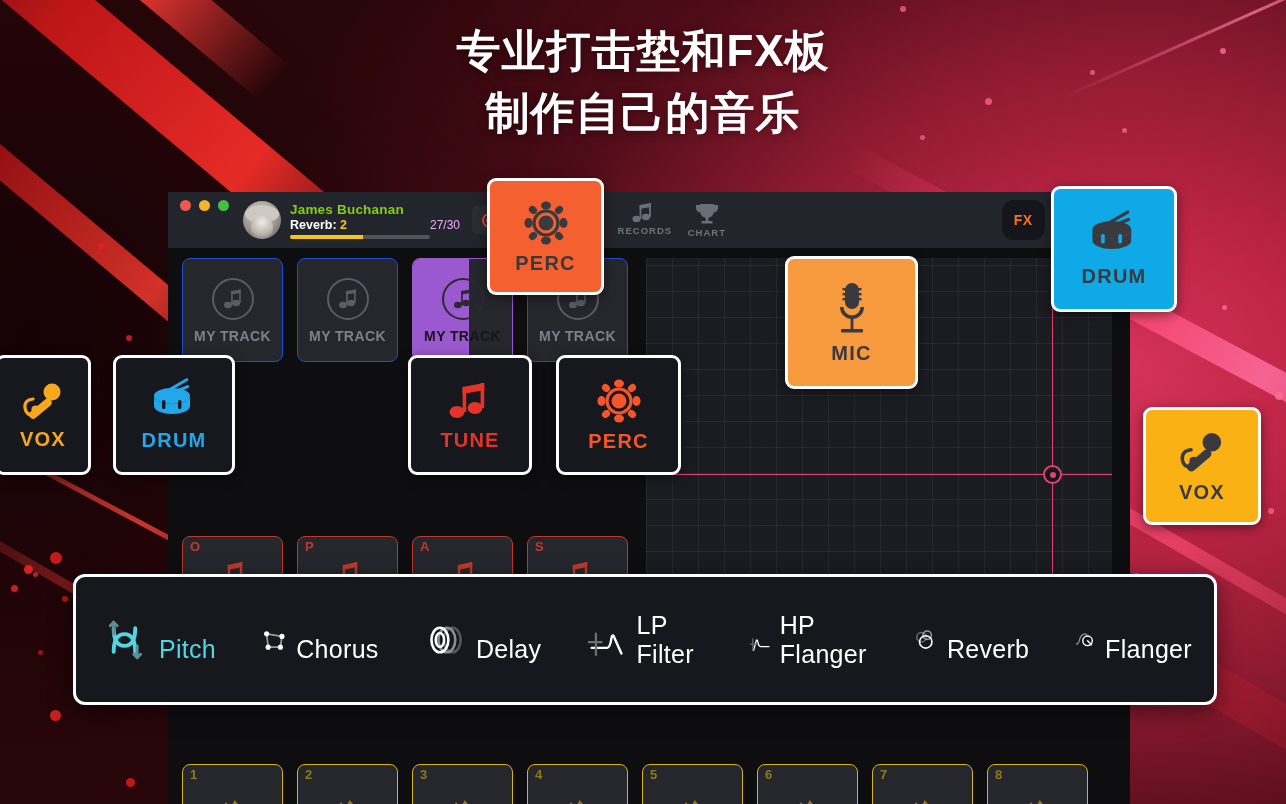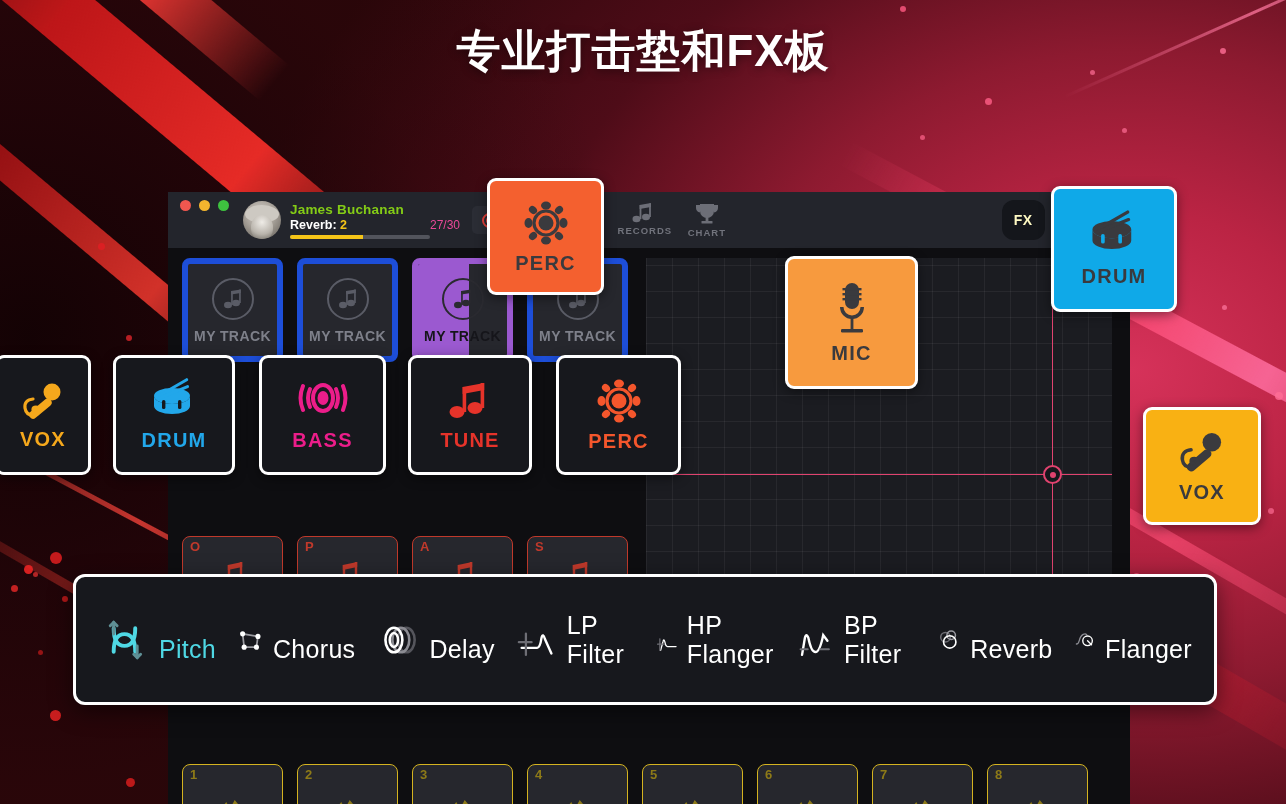--- a/index.html
+++ b/index.html
@@ -115,21 +115,21 @@
     content: ""; position: absolute; left: 2px; top: 4px; width: 34px; height: 18px;
     border-radius: 50%;
     background: #cdc9c2;
   }
 
   .userblock { margin-left: 9px; width: 170px; }
   .username { color: #84cc16; font-size: 13.5px; font-weight: bold; letter-spacing: .2px; }
   .levelrow { display: flex; align-items: baseline; justify-content: space-between; margin-top: 1px; }
   .levelrow .lvl { color: #ffffff; font-size: 12.5px; font-weight: bold; }
   .levelrow .lvl b { color: #f5c518; }
-  .levelrow .xp { color: #ec4899; font-size: 12px; }
+  .levelrow .xp { color: #f0abfc; font-size: 12px; }
   .lvlbar { margin-top: 3px; height: 4px; width: 140px; border-radius: 2px; background: #52545c; overflow: hidden; }
   .lvlbar > i { display: block; height: 100%; background: #f5c518; }
 
   .recbtn {
     margin-left: 12px;
     height: 28px; padding: 0 10px;
     background: #2b2d35; border-radius: 5px;
     display: flex; align-items: center; gap: 6px;
   }
   .recdot {
@@ -137,30 +137,30 @@
     border: 2px solid #e8413c; display: flex; align-items: center; justify-content: center;
   }
   .recdot > i { width: 7px; height: 7px; border-radius: 50%; background: #e8413c; display: block; }
   .reclabel { color: #e8413c; font-size: 12px; font-weight: bold; letter-spacing: .5px; }
 
   .navitems { display: flex; margin-left: 74px; }
   .navitem { display: flex; flex-direction: column; align-items: center; gap: 2px; width: 62px; }
   .navitem .nlabel { color: #71737c; font-size: 9.5px; font-weight: bold; letter-spacing: 1px; }
 
   .topright { margin-left: auto; display: flex; align-items: center; gap: 8px; padding-right: 14px; }
-  .fxbtn { background: #14161b; color: #fef9c3; font-size: 14px; font-weight: bold; padding: 12px 12px; border-radius: 12px; letter-spacing: .5px; }
+  .fxbtn { background: #14161b; color: #f97316; font-size: 14px; font-weight: bold; padding: 12px 12px; border-radius: 12px; letter-spacing: .5px; }
   .autobtn { background: #42444c; color: #ffffff; font-size: 14px; font-weight: bold; padding: 4px 11px; border-radius: 4px; letter-spacing: .5px; }
 
   .workarea { position: relative; height: 556px; background: #0e0e11; }
 
   
   .trackrow { position: absolute; left: 14px; top: 10px; display: flex; gap: 14px; }
   .trackcard {
     width: 101px; height: 104px;
-    background: #26272d; border: 6px solid #1d4ed8; border-radius: 8px;
+    background: #26272d; border: 1px solid #1d4ed8; border-radius: 8px;
     display: flex; flex-direction: column; align-items: center; justify-content: center; gap: 7px;
     position: relative; overflow: hidden;
   }
   .trackcard .tlabel { color: #7e808a; font-size: 14px; font-weight: bold; letter-spacing: .4px; }
   .trackcard.active { border-color: #9b59d0; }
   .trackfill {
     position: absolute; left: 0; top: 0; bottom: 0;
     background: #9b59d0; z-index: 0;
   }
   .trackcard.active .tlabel { color: #15151a; position: relative; z-index: 2; }
@@ -269,20 +269,21 @@
   <div class="dot" style="left:1150px;top:286px;width:6px;height:6px;background:rgba(255,110,150,.75);"></div>
   <div class="dot" style="left:1222px;top:305px;width:5px;height:5px;background:rgba(255,120,160,.7);"></div>
   <div class="dot" style="left:1275px;top:392px;width:8px;height:8px;background:rgba(255,110,150,.8);"></div>
   <div class="dot" style="left:1228px;top:431px;width:5px;height:5px;background:rgba(255,110,150,.7);"></div>
   <div class="dot" style="left:1230px;top:495px;width:6px;height:6px;background:rgba(255,110,150,.7);"></div>
   <div class="dot" style="left:1268px;top:508px;width:6px;height:6px;background:rgba(255,110,150,.7);"></div>
   <div class="dot" style="left:1133px;top:573px;width:7px;height:7px;background:rgba(255,90,130,.7);"></div>
 
   <div class="headline">
     <div>专业打击垫和FX板</div>
+    <div>制作自己的音乐</div>
   </div>
 
   <div id="app">
 
     <div class="topbar">
       <div class="lights">
         <span class="lt r"></span>
         <span class="lt y"></span>
         <span class="lt g"></span>
       </div>
@@ -593,35 +594,20 @@
         <rect x="14" y="22" width="3.4" height="9" rx="1.6" fill="#17181d"></rect>
         <rect x="30" y="22" width="3.4" height="9" rx="1.6" fill="#17181d"></rect>
         <rect x="8" y="8" width="34" height="3" rx="1.5" transform="rotate(-30 25 9)"></rect>
         <rect x="8" y="13" width="34" height="3" rx="1.5" transform="rotate(-22 25 14)"></rect>
       </g>
         </svg>
     </span>
     <span class="tl" style="color:#22a7ea;">DRUM</span>
   </div>
 
-  <div class="tile dark" style="left:259px;top:355px;width:127px;height:120px;">
-    <span>
-      <svg width="50" height="46" viewBox="0 0 50 46">
-          <g fill="none" stroke="#ec1d8a" stroke-width="4" stroke-linecap="round">
-        <ellipse cx="25" cy="20" rx="10" ry="13"></ellipse>
-        <path d="M12 11 q-4 9 0 18"></path>
-            <path d="M38 11 q4 9 0 18"></path>
-        <path d="M5 8 q-5 12 0 24"></path>
-            <path d="M45 8 q5 12 0 24"></path>
-      </g>
-          <ellipse cx="25" cy="20" rx="5.5" ry="7" fill="#ec1d8a"></ellipse>
-        </svg>
-    </span>
-    <span class="tl" style="color:#ec1d8a;">BASS</span>
-  </div>
 
   <div class="tile dark" style="left:408px;top:355px;width:124px;height:120px;">
     <span>
       <svg width="48" height="46" viewBox="0 0 48 46">
           <g fill="#e6332a">
         <ellipse cx="11" cy="34" rx="7.5" ry="6"></ellipse>
             <rect x="16.6" y="9" width="3.6" height="25"></rect>
         <ellipse cx="29" cy="30" rx="7.5" ry="6"></ellipse>
             <rect x="34.6" y="5" width="3.6" height="25"></rect>
         <path d="M16.6 9 L38.2 5 L38.2 12 L16.6 16 Z"></path>
@@ -771,28 +757,20 @@
 
     <div class="fxitem">
       <svg width="60" height="48" viewBox="0 0 60 48">
         <path d="M12 38 L18 16 Q20 6 23 16 Q25 28 30 28 H52" fill="none" stroke="#ffffff" stroke-width="3.4" stroke-linecap="round"></path>
         <path d="M4 22 H22" stroke="#6e6e75" stroke-width="3.2" stroke-linecap="round"></path>
         <path d="M10 8 V38" stroke="#6e6e75" stroke-width="3.2" stroke-linecap="round"></path>
       </svg>
       <span class="fxlabel">HP Flanger</span>
     </div>
 
-    <div class="fxitem">
-      <svg width="58" height="48" viewBox="0 0 58 48">
-        <path d="M10 38 L14 14 Q16 6 19 14 Q23 34 29 34 Q35 34 40 10 L46 18" fill="none" stroke="#ffffff" stroke-width="3.4" stroke-linecap="round"></path>
-        <path d="M8 30 H18" stroke="#6e6e75" stroke-width="3" stroke-linecap="round"></path>
-        <path d="M36 30 H48" stroke="#6e6e75" stroke-width="3" stroke-linecap="round"></path>
-      </svg>
-      <span class="fxlabel">BP Filter</span>
-    </div>
 
 
     <div class="fxitem">
       <svg width="58" height="48" viewBox="0 0 58 48">
         <circle cx="22" cy="18" r="10" fill="none" stroke="#6d6d74" stroke-width="3.2"></circle>
         <circle cx="34" cy="14" r="9" fill="none" stroke="#9a9aa1" stroke-width="3.2"></circle>
         <circle cx="31" cy="28" r="13" fill="none" stroke="#ffffff" stroke-width="3.4"></circle>
       </svg>
       <span class="fxlabel">Reverb</span>
     </div>

